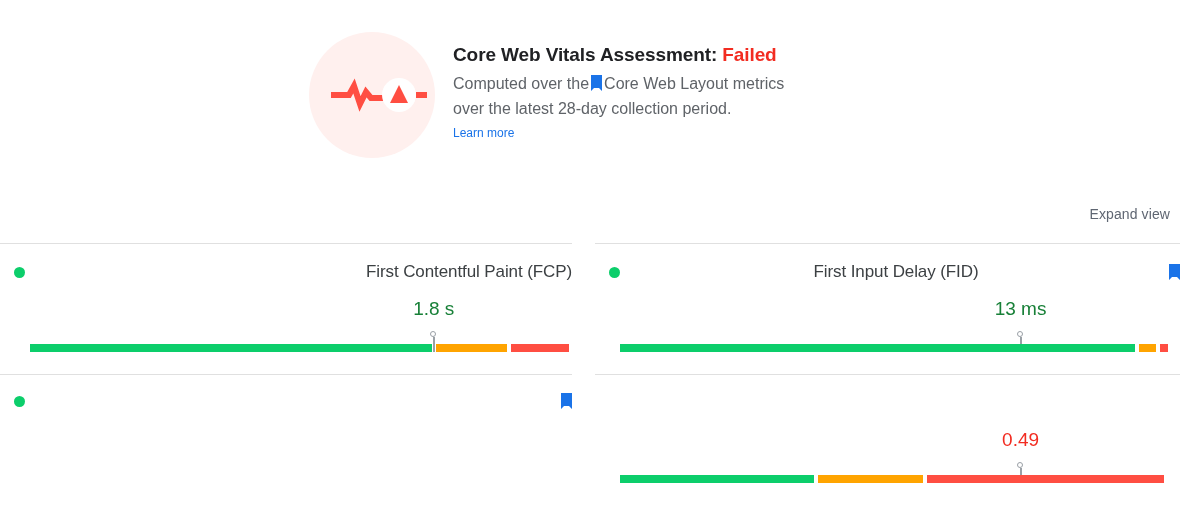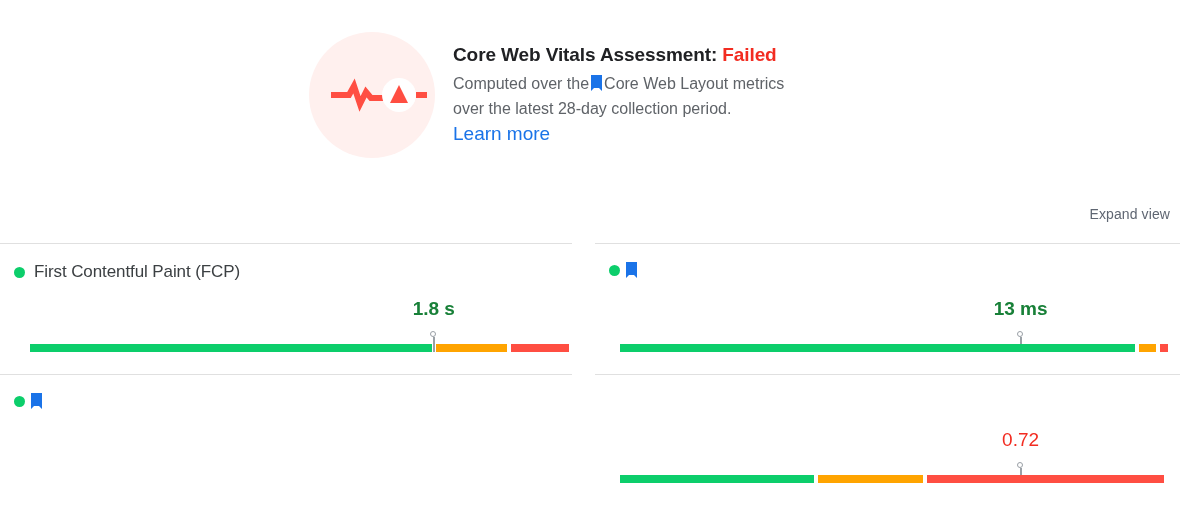--- a/index.html
+++ b/index.html
@@ -65,21 +65,21 @@
     font-size: 16px;
     color: #5f6368;
     line-height: 25px;
     margin-top: 4px;
     max-width: 420px;
   }
   .assessment-desc .line {
     white-space: nowrap;
   }
   .learn-more {
-    font-size: 19px;
+    font-size: 12px;
     color: #1a73e8;
     line-height: 25px;
     cursor: pointer;
     display: inline-block;
   }
 
   
   .bookmark {
     display: inline-block;
     width: 11px;
@@ -117,20 +117,21 @@
     position: relative;
   }
   .metric.right {
     margin-left: 23px;
     width: 585px;
   }
   .metric-head {
     display: flex;
     align-items: center;
     padding-left: 14px;
+    justify-content: space-between;
   }
   .dot {
     width: 11px;
     height: 11px;
     border-radius: 50%;
     flex: 0 0 11px;
   }
   .dot.good { background: #0cce6b; }
   .tri {
     width: 0;
@@ -163,21 +164,21 @@
   }
   .metric.right .bar-area { left: 25px; }
 
   .value {
     position: absolute;
     font-size: 19px;
     white-space: nowrap;
     transform: translateX(-50%);
     top: 0;
   }
-  .value.good { color: #188038; font-weight: bold; }
+  .value.good { color: #188038; }
   .value.bad  { color: #f22c21; }
 
   .marker {
     position: absolute;
     bottom: 8px;
     width: 8px;
     height: 21px;
     transform: translateX(-50%);
   }
   .marker .stem {
@@ -270,20 +271,21 @@
         <div class="bar" style="width: 542px;">
           <div class="seg green" style="width: 402.164px;"></div>
           <div class="seg orange" style="width: 71.002px;"></div>
           <div class="seg red" style="width: 57.994px;"></div>
         </div>
       </div>
     </div>
     <div class="metric right">
       <div class="metric-head">
         <div class="dot good"></div>
+        <div class="metric-label">First Input Delay (FID)</div>
         <span class="metric-label-bookmark">
           <svg width="11" height="16" viewBox="0 0 11 16" aria-hidden="true">
             <path d="M0 0 h11 v16 l-3 -3 h-5 l-3 3 Z" fill="#1a73e8"></path>
           </svg>
         </span>
       </div>
       <div class="bar-area">
         <div class="value good" style="left: 400.588px; text-align: right;">13 ms</div>
         <div class="marker" style="left: 400.588px;">
           <div class="head"></div>
@@ -301,21 +303,21 @@
         <div class="dot good"></div>
         <span class="metric-label-bookmark">
           <svg width="11" height="16" viewBox="0 0 11 16" aria-hidden="true">
             <path d="M0 0 h11 v16 l-3 -3 h-5 l-3 3 Z" fill="#1a73e8"></path>
           </svg>
         </span>
       </div>
     </div>
     <div class="metric right">
       <div class="bar-area">
-        <div class="value bad" style="left: 400.588px;">0.72</div>
+        <div class="value bad" style="left: 400.588px;">0.49</div>
         <div class="marker" style="left: 400.588px;">
           <div class="head"></div>
           <div class="stem"></div>
         </div>
         <div class="bar" style="width: 548px;">
           <div class="seg green" style="width: 193.992px;"></div>
           <div class="seg orange" style="width: 105.216px;"></div>
           <div class="seg red" style="width: 236.736px;"></div>
         </div>
       </div>

